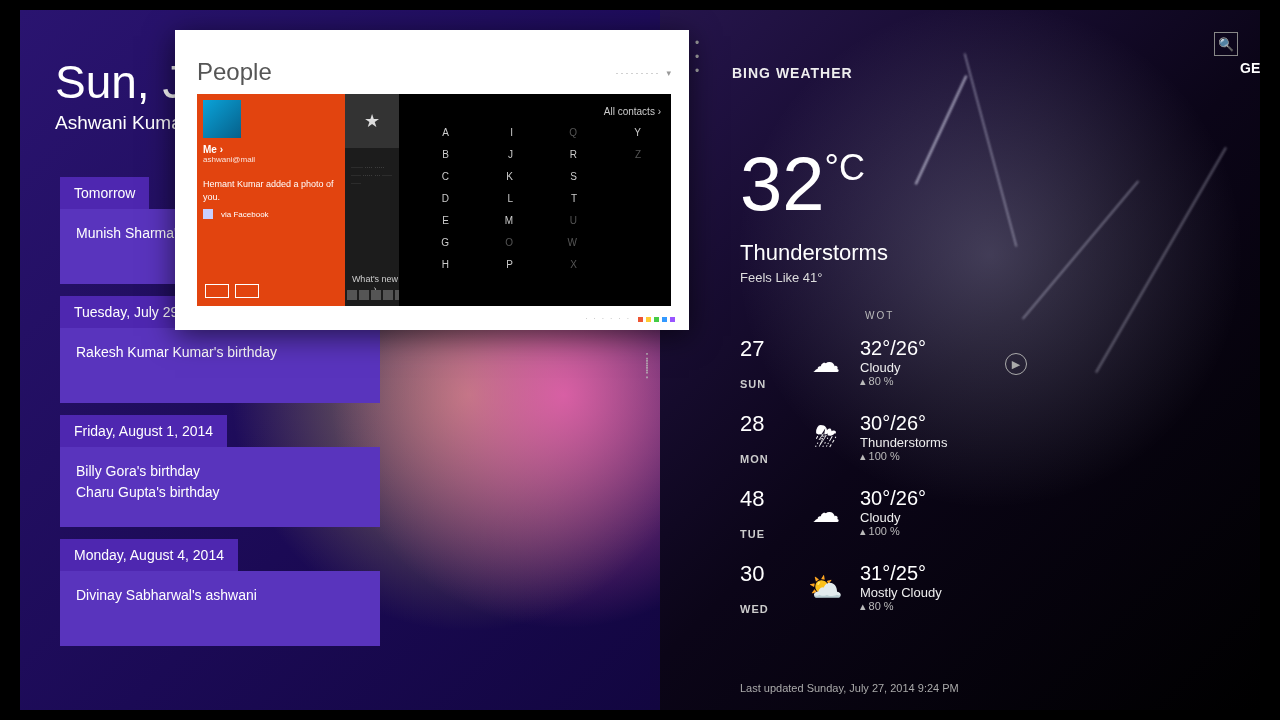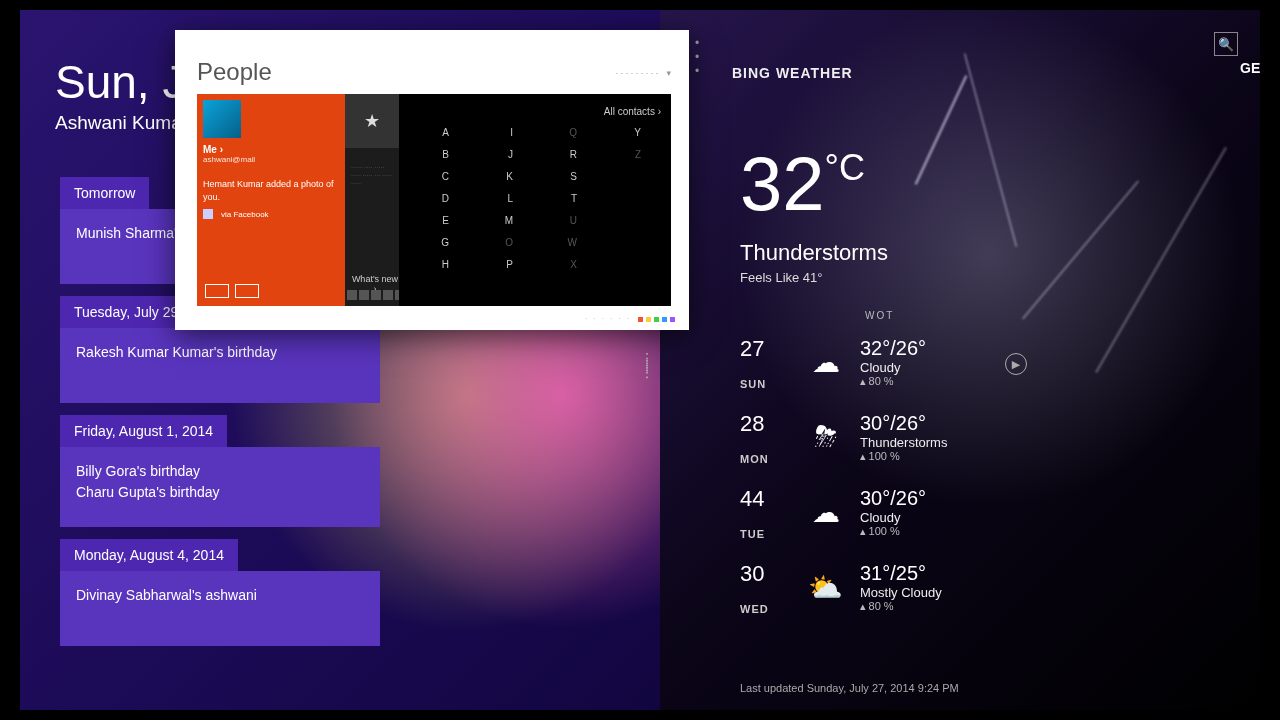--- a/index.html
+++ b/index.html
@@ -175,21 +175,21 @@
             </div>
           <div class="ficon">⛈</div>
           <div class="fdesc">
               <div class="hi"><span>30°</span><span>/26°</span></div>
               <div class="cd">Thunderstorms</div>
               <div class="pp">▴ 100 %</div>
             </div>
         </div>
         <div class="frow">
           <div class="fday">
-              <div class="dn">44</div>
+              <div class="dn">48</div>
               <div class="dw">TUE</div>
             </div>
           <div class="ficon">☁</div>
           <div class="fdesc">
               <div class="hi"><span>30°</span><span>/26°</span></div>
               <div class="cd">Cloudy</div>
               <div class="pp">▴ 100 %</div>
             </div>
         </div>
         <div class="frow">

